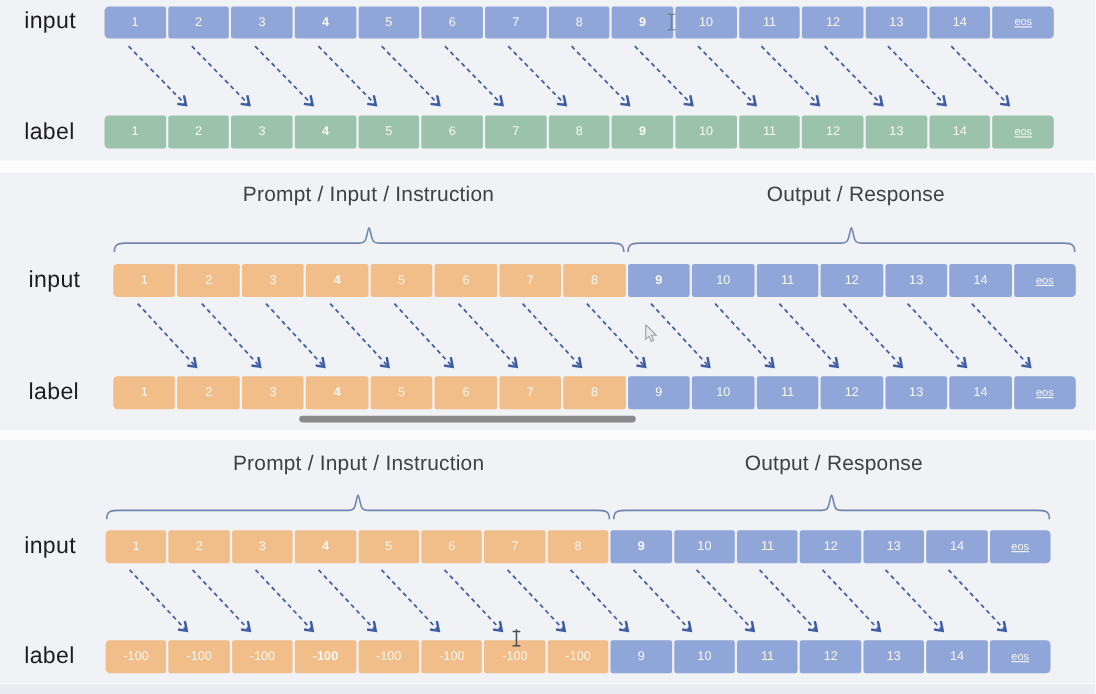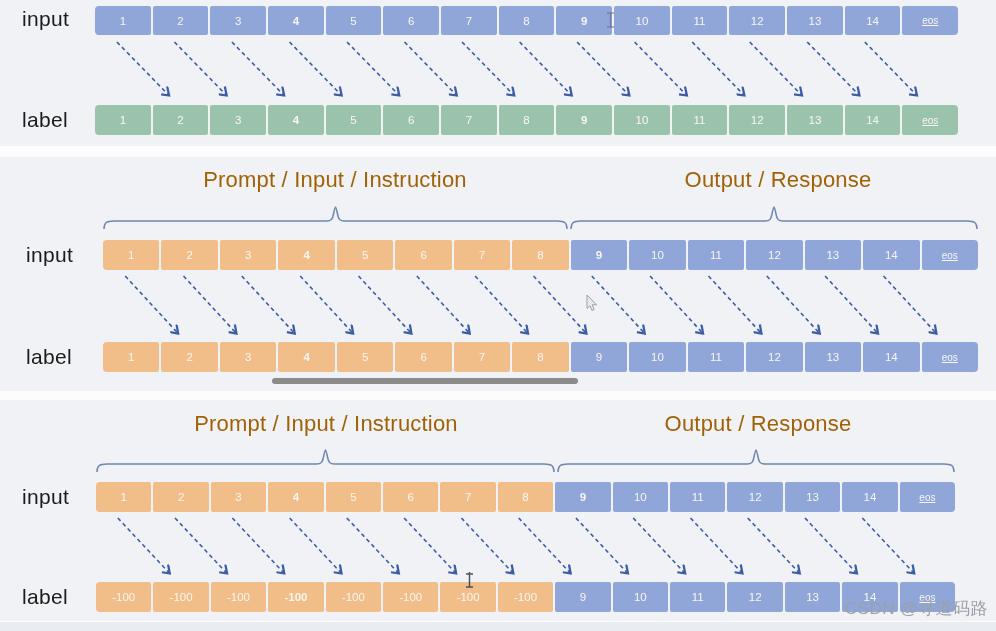--- a/index.html
+++ b/index.html
@@ -11,21 +11,21 @@
   #panel-3{top:400px;height:221px;}
   .rowlabel{position:absolute;font-size:21px;color:#1c1c1e;letter-spacing:.3px;}
   .tokrow{position:absolute;display:flex;gap:2px;background:transparent;}
   .tok{flex:1;display:flex;align-items:center;justify-content:center;
        color:#f7f7f2;font-size:11.5px;border-radius:2px;}
   .tok.bold{font-weight:bold;}
   .tok.eos{font-size:10px;text-decoration:underline;}
   .tokrow .tok:first-child{border-top-left-radius:4px;border-bottom-left-radius:4px;}
   .tokrow .tok:last-child{border-top-right-radius:4px;border-bottom-right-radius:4px;}
   .arrows{position:absolute;overflow:visible;}
-  .hdr{position:absolute;transform:translateX(-50%);font-size:22px;color:#a16207;
+  .hdr{position:absolute;transform:translateX(-50%);font-size:19px;color:#404040;
        white-space:nowrap;letter-spacing:.2px;}
   .brace{position:absolute;overflow:visible;}
   .graybar{position:absolute;left:272px;top:221px;width:306px;height:6px;
            background:#8b8b8b;border-radius:3px;}
   .cursor{position:absolute;}
   .watermark{position:absolute;right:8px;top:597px;font-size:17px;color:#9aa1aa;
              letter-spacing:.5px;}
   .footer-strip{position:absolute;left:0;top:622px;width:996px;height:9px;background:#e9edf2;}
 </style>
 </head>
@@ -234,14 +234,13 @@
         <div class="tok" style="background: rgb(144, 165, 216);">14</div>
         <div class="tok eos" style="background: rgb(144, 165, 216);">eos</div>
       </div>
     <svg class="cursor" style="left:464px;top:172px" width="12" height="18">
       <path d="M2,2 H9 M5.5,2 V15 M2,15 H9" fill="none" stroke="#4a4f57" stroke-width="1.4"></path>
       <circle cx="5.5" cy="0.8" r="0.9" fill="#4a4f57"></circle>
     </svg>
   </section>
 
   <div class="footer-strip"></div>
-  <span class="watermark">CSDN @寻道码路</span>
 </div>
 
 </body></html>

